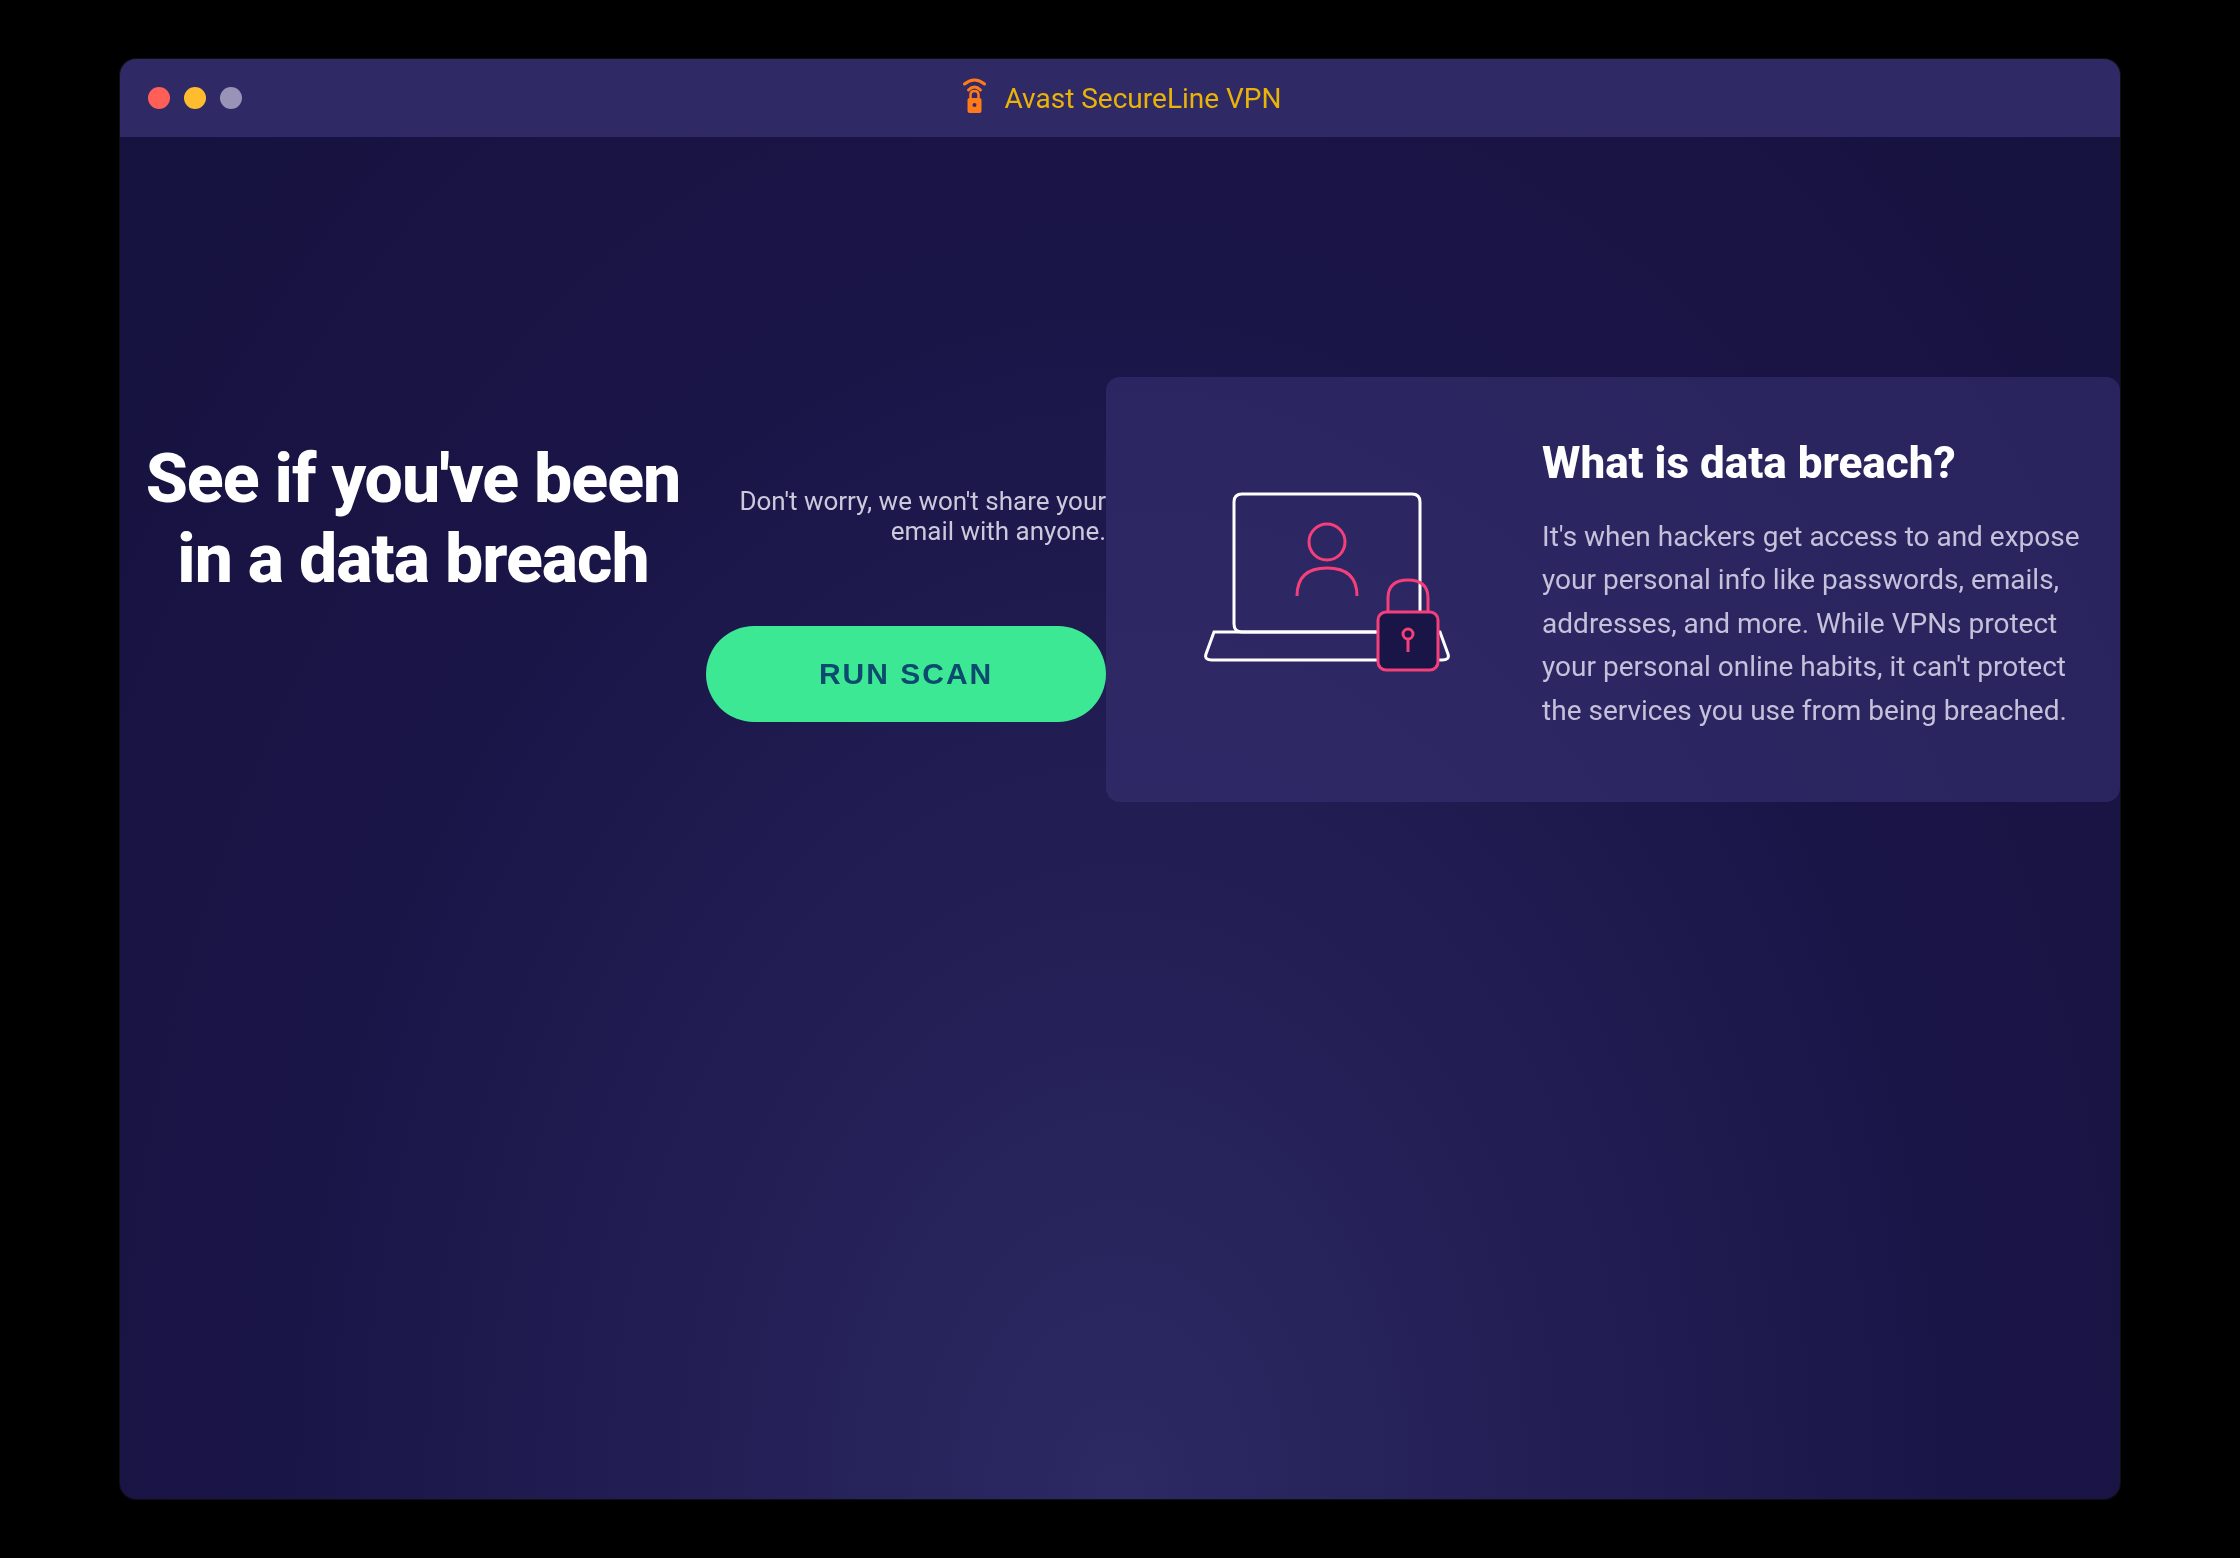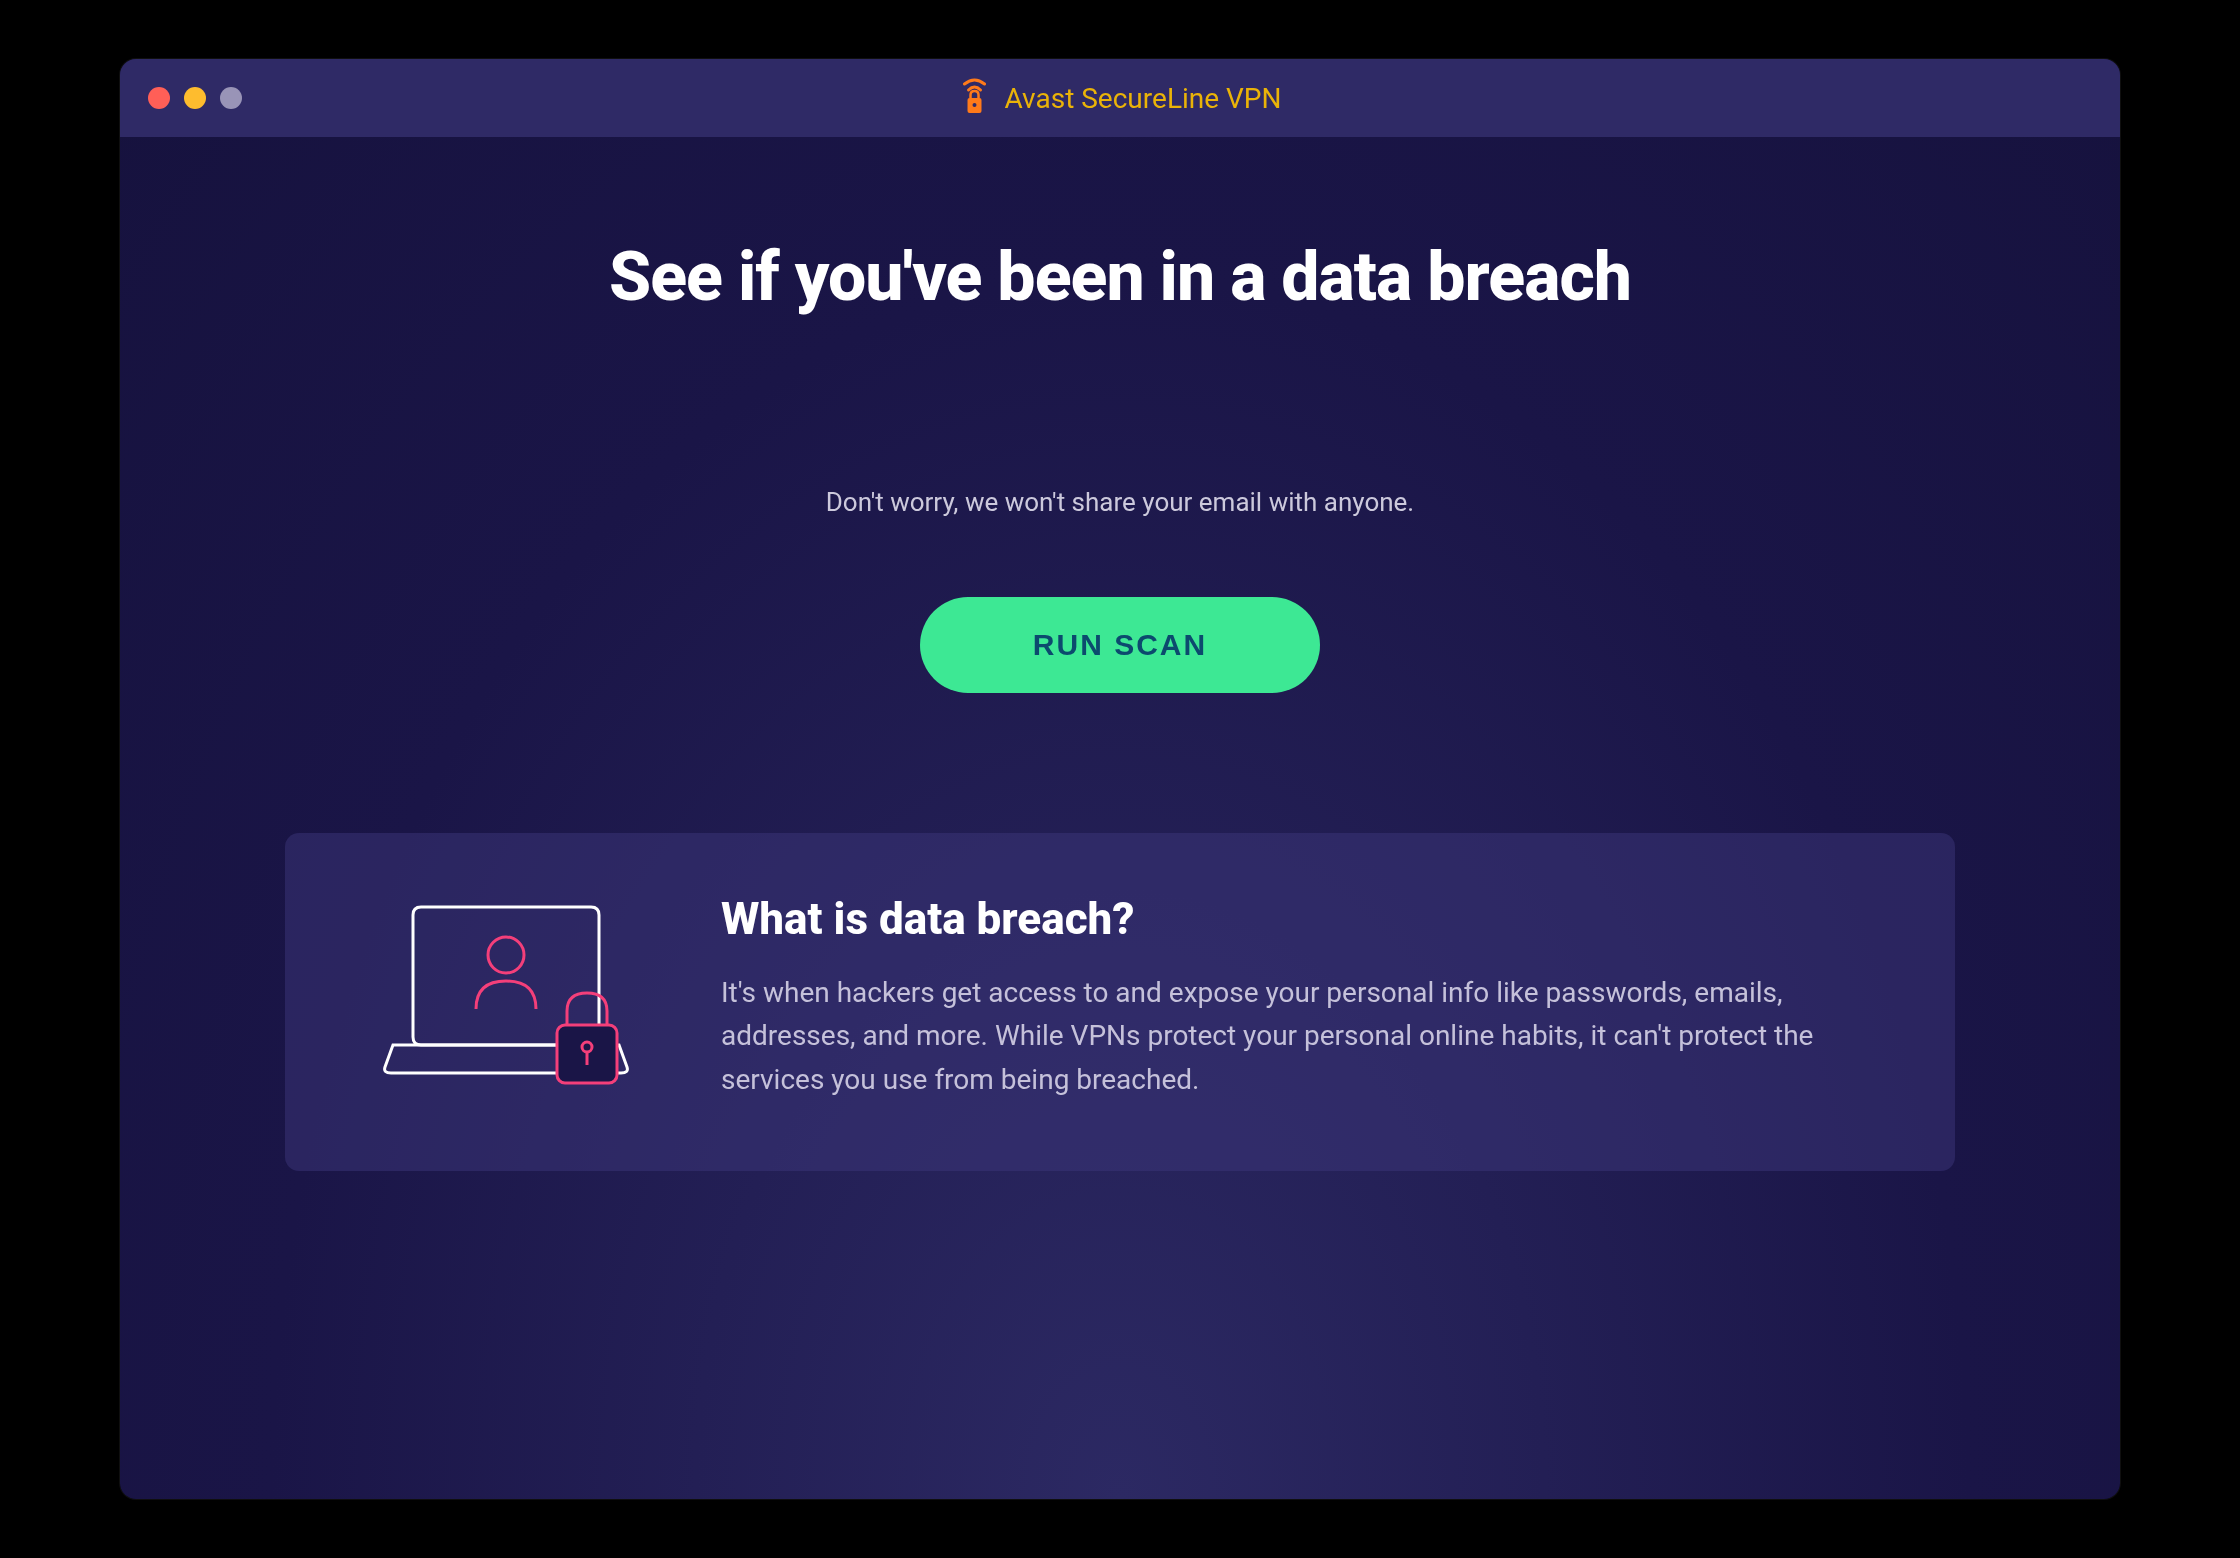--- a/index.html
+++ b/index.html
@@ -69,21 +69,21 @@
     
     .app-title {
       color: #eab308;
       font-size: 28px;
       font-weight: 400;
     }
     
     .content {
       padding-top: 100px;
       display: flex;
-      flex-direction: column;
+      flex-direction: row;
       align-items: center;
       border-radius: 32px;
     }
     
     .main-heading {
       color: #ffffff;
       font-size: 68px;
       font-weight: 800;
       letter-spacing: -1px;
       text-align: center;
@@ -126,21 +126,21 @@
       color: #ffffff;
       font-size: 26px;
       padding: 0 24px;
       outline: none;
     }
     
     .reassurance {
       color: #ccc9dc;
       font-size: 26px;
       margin-top: 60px;
-      text-align: left;
+      text-align: right;
     }
     
     .run-scan-btn {
       margin-top: 80px;
       width: 400px;
       height: 96px;
       background: #3de894;
       border: none;
       border-radius: 50px;
       color: #0c4a6e;

